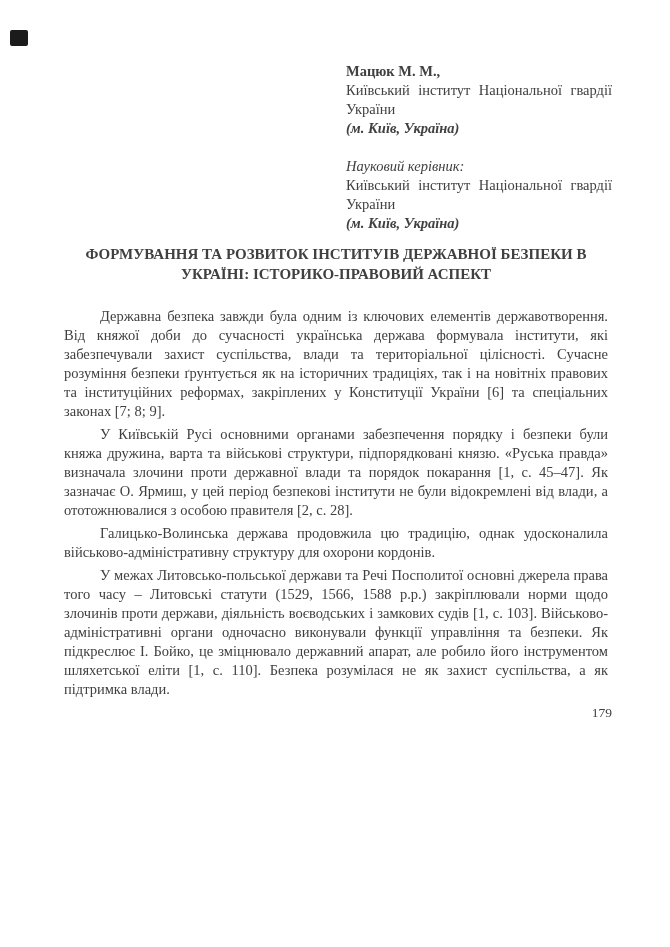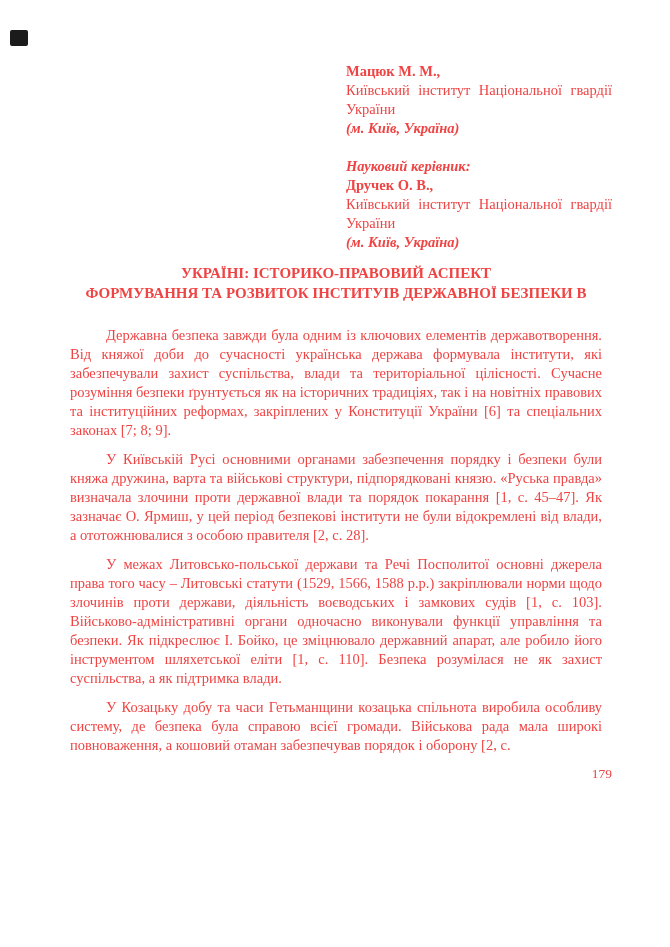--- a/index.html
+++ b/index.html
@@ -1,21 +1,21 @@
 <!DOCTYPE html>
 <html><head>
 <meta charset="utf-8">
 <style>
   html, body { margin: 0; padding: 0; background: #ffffff; }
   .page {
     position: relative;
     width: 670px;
     height: 947px;
     background: #ffffff;
-    color: #ef4444;
+    color: #404040;
     font-family: "Liberation Serif", "DejaVu Serif", serif;
     overflow: hidden;
   }
   .corner-mark {
     position: absolute;
     left: 10px;
     top: 30px;
     width: 18px;
     height: 16px;
     background: #1b1b1b;
@@ -28,37 +28,37 @@
     width: 552px;
   }
   .author-block {
     width: 266px;
     margin-left: auto;
     font-size: 14.5px;
     line-height: 19px;
     text-align: justify;
   }
   .person-name { font-weight: 700; }
-  .sup-label { font-style: italic; font-weight: bold; }
+  .sup-label { font-style: italic; }
   .loc { font-style: italic; font-weight: bold; }
   .block-gap { height: 19px; }
   .article-title {
     margin-top: 11px;
     text-align: center;
     font-weight: 700;
     font-size: 15px;
     line-height: 20px;
   }
   .body-text {
     margin-top: 23px;
     font-size: 14.5px;
     line-height: 19px;
     text-align: justify;
   }
-  .para { margin: 10px; text-indent: 36px; }
+  .para { margin: 4px; text-indent: 36px; }
   .page-number {
     margin-top: 5px;
     text-align: right;
     font-size: 13.5px;
     line-height: 18px;
   }
 </style>
 </head>
 <body>
 
@@ -73,35 +73,34 @@
       <div>
           <div>Київський інститут Національної гвардії України</div>
         </div>
       <div class="loc">(м. Київ, Україна)</div>
     </div>
 
     <div class="block-gap"></div>
 
     <div class="author-block">
       <div class="sup-label">Науковий керівник:</div>
-      <div class="person-name">Дручек О. В.,</div>
       <div>
           <div>Київський інститут Національної гвардії України</div>
         </div>
       <div class="loc">(м. Київ, Україна)</div>
     </div>
 
     <div class="article-title">
+      <div>ФОРМУВАННЯ ТА РОЗВИТОК ІНСТИТУІВ ДЕРЖАВНОЇ БЕЗПЕКИ В</div>
       <div>УКРАЇНІ: ІСТОРИКО-ПРАВОВИЙ АСПЕКТ</div>
-      <div>ФОРМУВАННЯ ТА РОЗВИТОК ІНСТИТУІВ ДЕРЖАВНОЇ БЕЗПЕКИ В</div>
     </div>
 
     <div class="body-text">
         <p class="para">Державна безпека завжди була одним із ключових елементів державотворення. Від княжої доби до сучасності українська держава формувала інститути, які забезпечували захист суспільства, влади та територіальної цілісності. Сучасне розуміння безпеки ґрунтується як на історичних традиціях, так і на новітніх правових та інституційних реформах, закріплених у Конституції України [6] та спеціальних законах [7; 8; 9].</p>
         <p class="para">У Київській Русі основними органами забезпечення порядку і безпеки були княжа дружина, варта та військові структури, підпорядковані князю. «Руська правда» визначала злочини проти державної влади та порядок покарання [1, с. 45–47]. Як зазначає О. Ярмиш, у цей період безпекові інститути не були відокремлені від влади, а ототожнювалися з особою правителя [2, с. 28].</p>
+        <p class="para">Галицько-Волинська держава продовжила цю традицію, однак удосконалила військово-адміністративну структуру для охорони кордонів.</p>
         <p class="para">У межах Литовсько-польської держави та Речі Посполитої основні джерела права того часу – Литовські статути (1529, 1566, 1588 р.р.) закріплювали норми щодо злочинів проти держави, діяльність воєводських і замкових судів [1, с. 103]. Військово-адміністративні органи одночасно виконували функції управління та безпеки. Як підкреслює І. Бойко, це зміцнювало державний апарат, але робило його інструментом шляхетської еліти [1, с. 110]. Безпека розумілася не як захист суспільства, а як підтримка влади.</p>
-        <p class="para">У Козацьку добу та часи Гетьманщини козацька спільнота виробила особливу систему, де безпека була справою всієї громади. Військова рада мала широкі повноваження, а кошовий отаман забезпечував порядок і оборону [2, с.</p>
       </div>
 
     <div class="page-number">179</div>
 
   </div>
 </div>
 
 </body></html>

